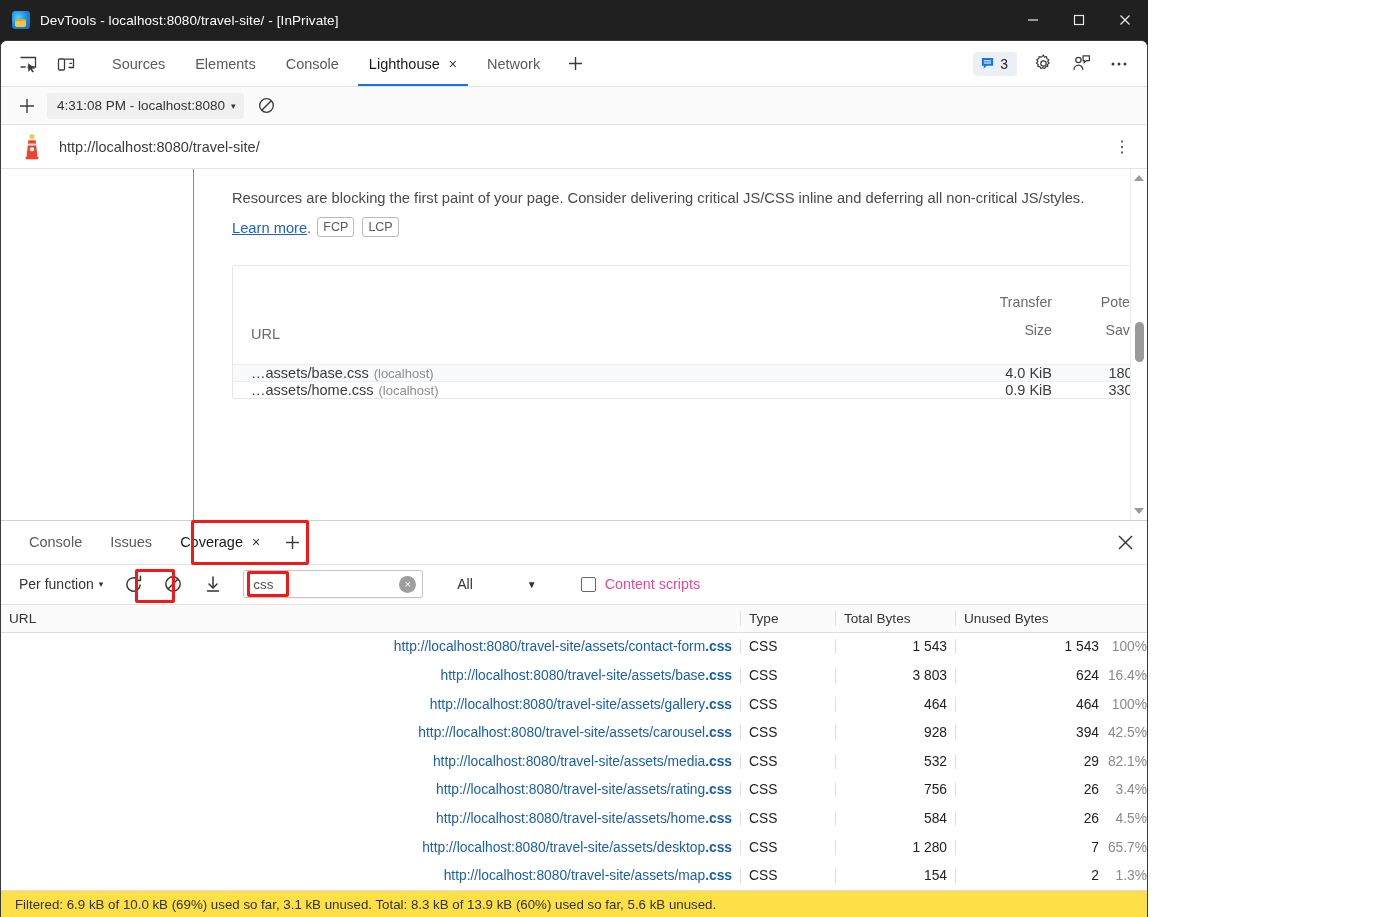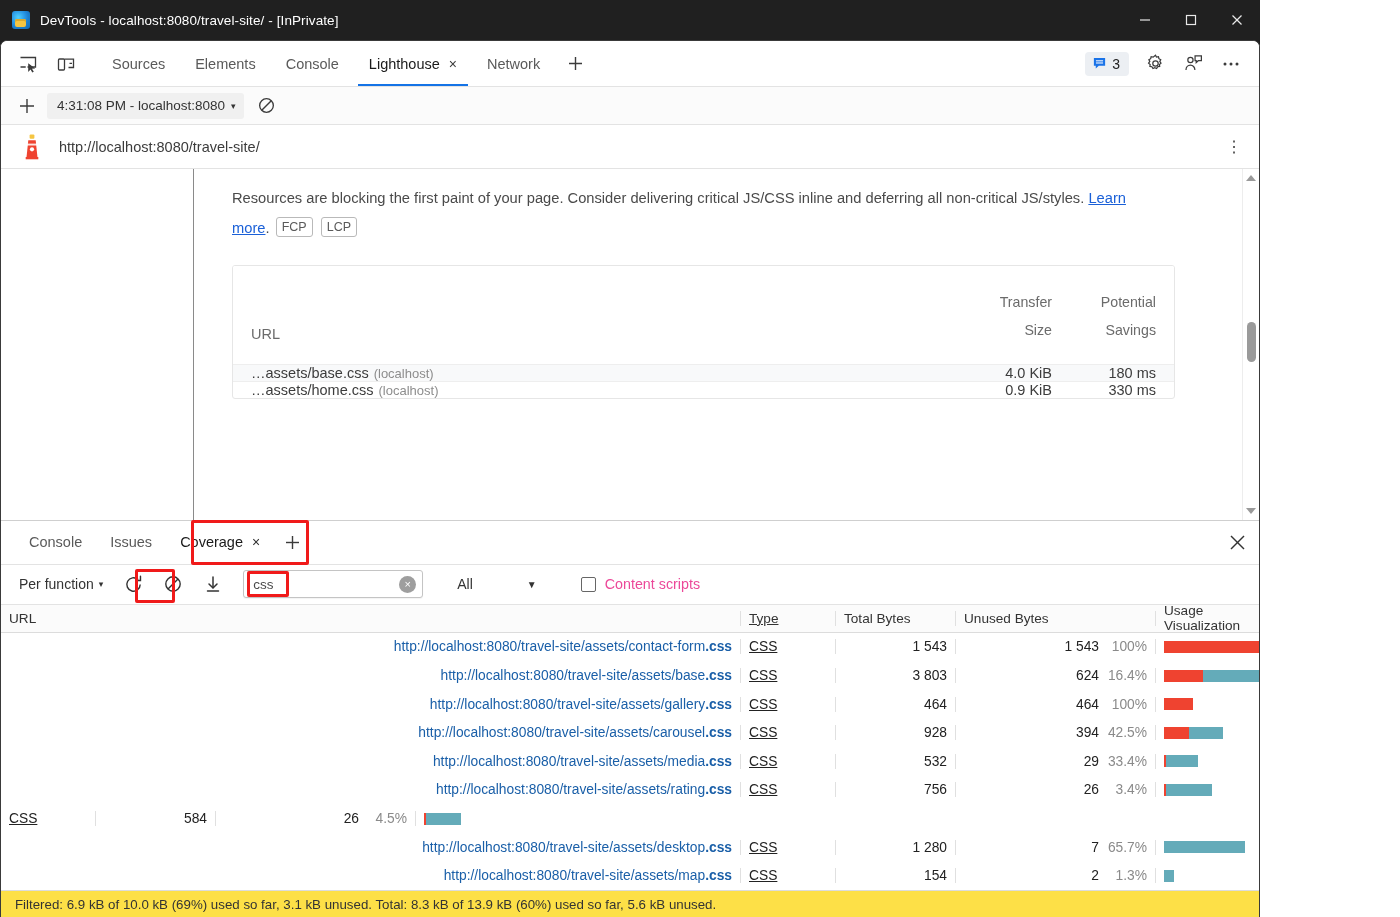--- a/index.html
+++ b/index.html
@@ -4,21 +4,21 @@
 <style>
   * { box-sizing: border-box; margin: 0; padding: 0; }
   html, body {
     width: 1400px; height: 917px;
     font-family: "Liberation Sans", sans-serif;
     background: #ffffff;
     overflow: hidden;
     -webkit-font-smoothing: antialiased;
   }
   #app {
-    width: 1260px; height: 917px;
+    width: 1148px; height: 917px;
     position: relative;
     background: #202020;
     display: flex; flex-direction: column;
   }
 
   
   .titlebar {
     height: 40px; flex: 0 0 40px;
     background: #202020;
     display: flex; align-items: center;
@@ -241,21 +241,21 @@
 
   
   .cov-table { flex: 1 1 auto; display: flex; flex-direction: column; min-height: 0; }
   .cth {
     display: flex; height: 28px; flex: 0 0 28px; align-items: center;
     background: #fbfbfb; border-bottom: 1px solid #dcdcdc;
     font-size: 13.6px; color: #333;
   }
   .cth > div, .ctr > div { padding: 0 8px; }
   .c-url   { width: 740px; flex: 0 0 740px; border-right: 1px solid #e0e0e0; }
-  .c-type  { width: 95px;  flex: 0 0 95px;  border-right: 1px solid #e0e0e0; text-decoration: underline; }
+  .c-type  { width: 95px;  flex: 0 0 95px;  border-right: 1px solid #e0e0e0; }
   .c-total { width: 120px; flex: 0 0 120px; border-right: 1px solid #e0e0e0; text-align: right; }
   .c-unused{ width: 200px; flex: 0 0 200px; border-right: 1px solid #e0e0e0; text-align: right; }
   .c-viz   { flex: 1 1 auto; }
   .ctr {
     display: flex; height: 28.6px; flex: 0 0 28.6px; align-items: center;
     font-size: 13.8px; color: #222;
   }
   .ctr .c-url { color: #1a5fa8; white-space: nowrap; overflow: hidden; text-overflow: ellipsis; text-align: right; }
   .ctr .c-url b { font-weight: bold; }
   .c-unused .num { display: inline-block; }
@@ -585,41 +585,42 @@
                 <div class="bar">
                   <div class="unused" style="width: 24.8646px;"></div>
                   <div class="used" style="width: 33.6997px;"></div>
                 </div>
               </div>
             </div>
             <div class="ctr">
               <div class="c-url">http://localhost:8080/travel-site/assets/media<b>.css</b></div>
               <div class="c-type">CSS</div>
               <div class="c-total">532</div>
-              <div class="c-unused"><span class="num">29</span><span class="pct">33.4%</span></div>
+              <div class="c-unused"><span class="num">29</span><span class="pct">82.1%</span></div>
               <div class="c-viz">
                 <div class="bar">
                   <div class="unused" style="width: 1.83013px;"></div>
                   <div class="used" style="width: 31.7434px;"></div>
                 </div>
               </div>
             </div>
             <div class="ctr">
               <div class="c-url">http://localhost:8080/travel-site/assets/rating<b>.css</b></div>
               <div class="c-type">CSS</div>
               <div class="c-total">756</div>
               <div class="c-unused"><span class="num">26</span><span class="pct">3.4%</span></div>
               <div class="c-viz">
                 <div class="bar">
                   <div class="unused" style="width: 1.64081px;"></div>
                   <div class="used" style="width: 46.0689px;"></div>
                 </div>
               </div>
             </div>
             <div class="ctr">
+              <div class="c-url">http://localhost:8080/travel-site/assets/home<b>.css</b></div>
               <div class="c-type">CSS</div>
               <div class="c-total">584</div>
               <div class="c-unused"><span class="num">26</span><span class="pct">4.5%</span></div>
               <div class="c-viz">
                 <div class="bar">
                   <div class="unused" style="width: 1.64081px;"></div>
                   <div class="used" style="width: 35.2143px;"></div>
                 </div>
               </div>
             </div>

